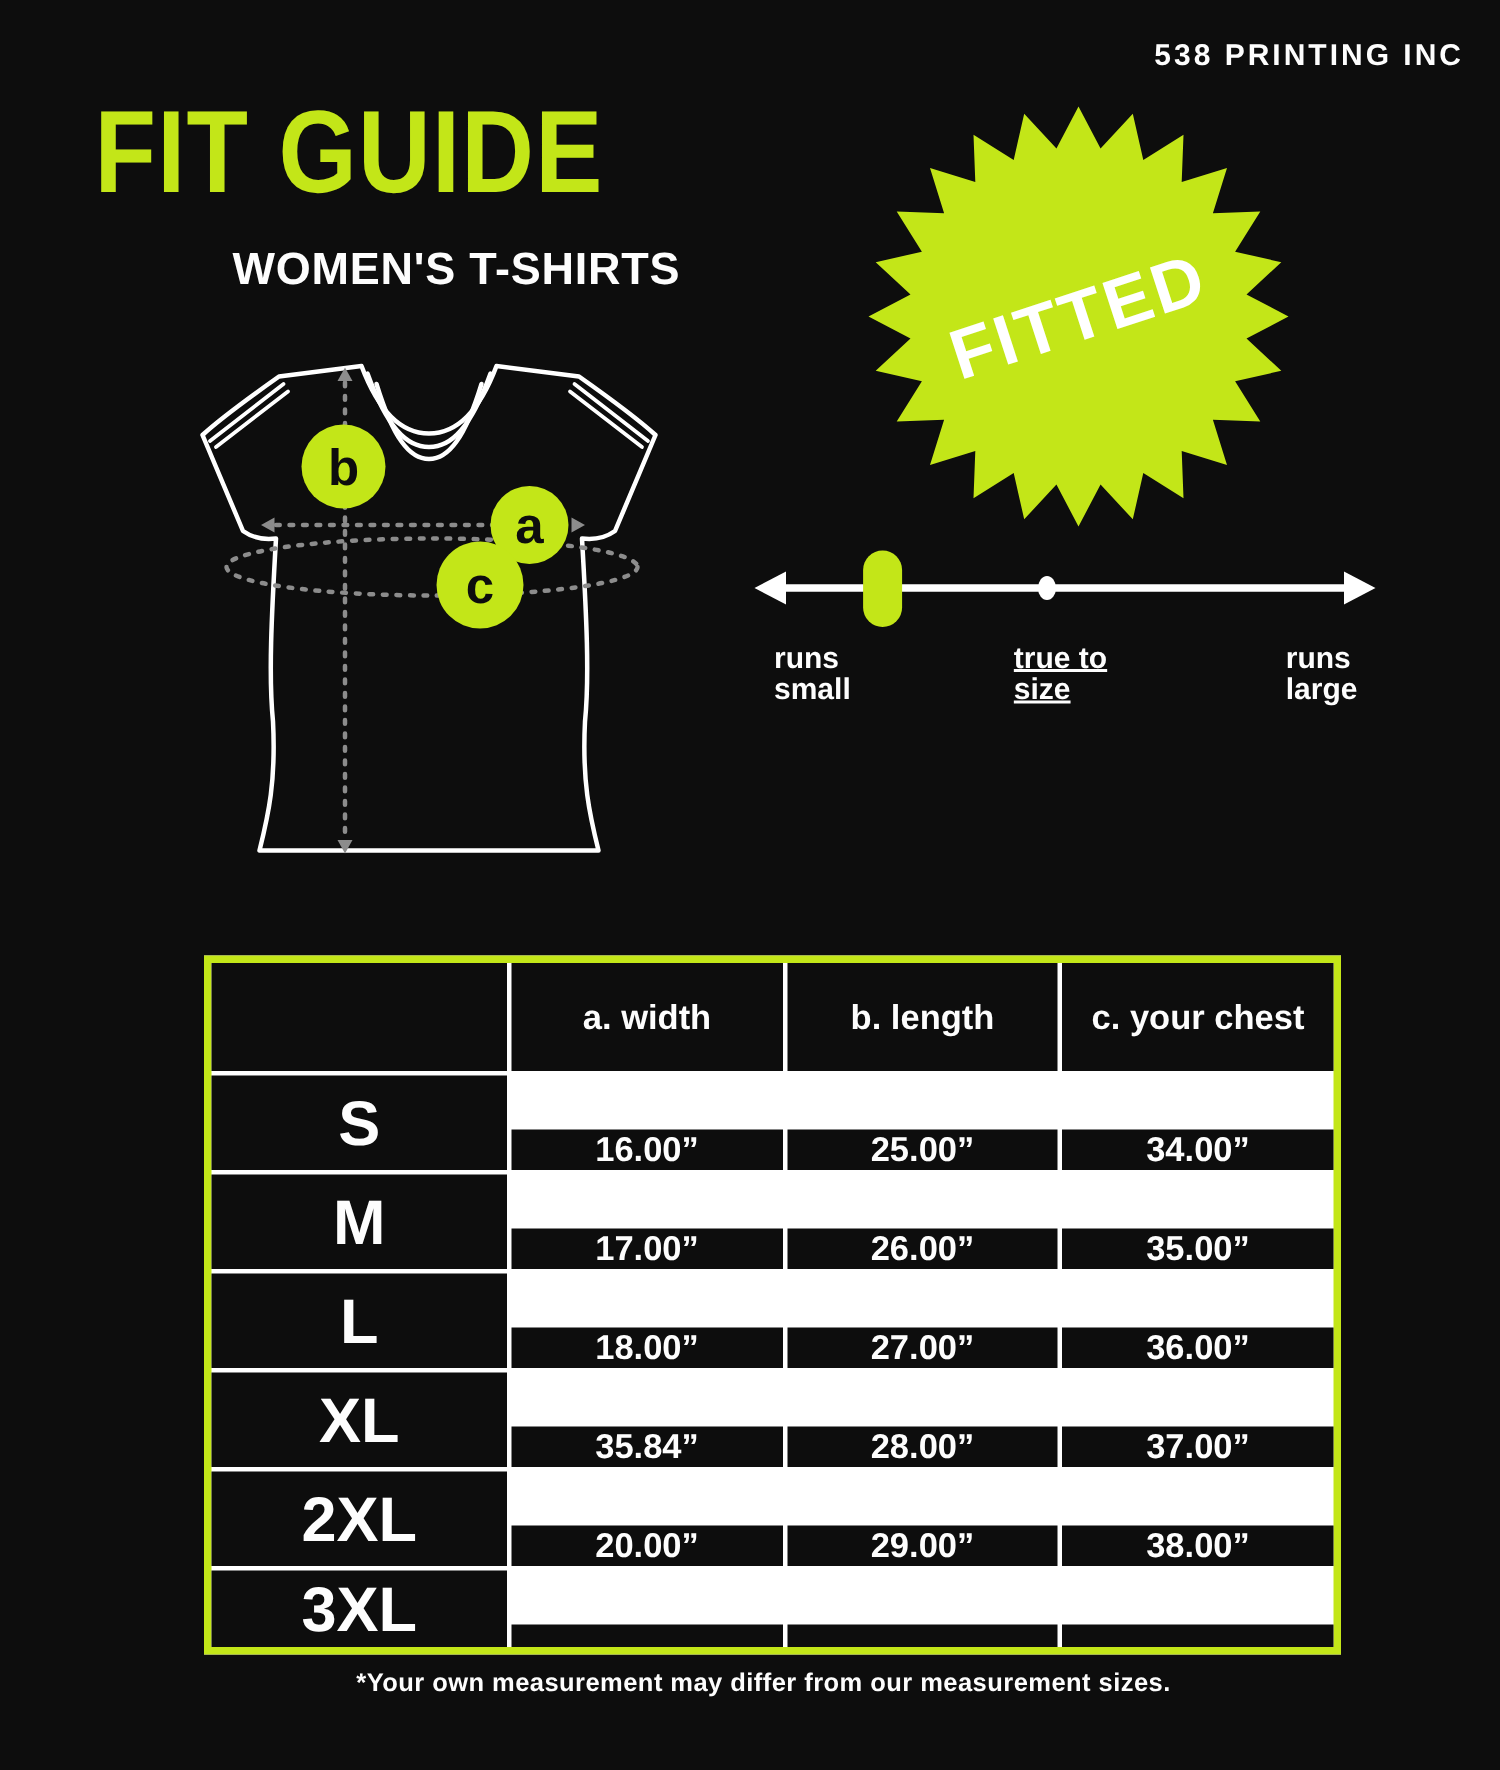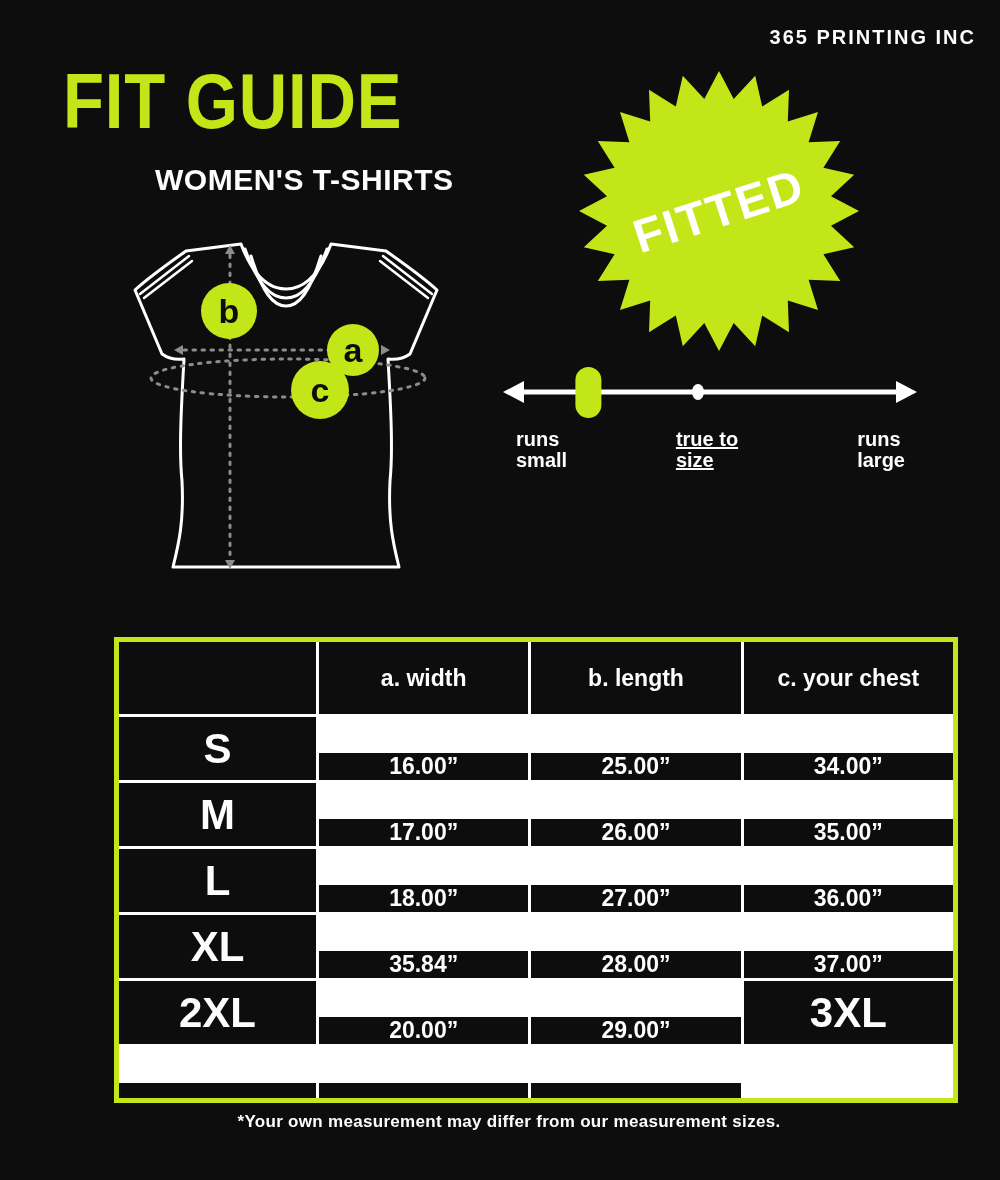--- a/index.html
+++ b/index.html
@@ -36,21 +36,21 @@
   .scale-wrap{position:absolute;left:500px;top:345px;width:420px;height:100px;}
   .scale-label{
     position:absolute;top:429px;font-size:20px;line-height:21px;color:var(--text);
     text-align:left;white-space:nowrap;
   }
   .scale-label.left{left:516px;}
   .scale-label.center{left:707px;transform:translateX(-50%);text-decoration:underline;}
   .scale-label.right{right:95px;}
   
   .size-table{
-    position:absolute;left:114px;top:637px;width:844px;height:466px;
+    position:absolute;left:136px;top:637px;width:758px;height:466px;
     box-sizing:border-box;border:5px solid var(--accent);background:#fff;
     display:grid;grid-template-columns:197px repeat(3,1fr);
     grid-template-rows:72px repeat(6,1fr);gap:3px;
   }
   .cell{
     background:var(--bg);display:flex;align-items:center;justify-content:center;
     color:var(--text);
   }
   .cell.hdr{font-size:23px;}
   .cell.size{font-size:42px;}
@@ -58,21 +58,21 @@
   .footnote{
     position:absolute;left:130px;top:1112px;width:758px;text-align:center;
     font-size:17px;letter-spacing:.3px;color:var(--text);
   }
 </style>
 </head>
 <body>
 
 <div id="page">
 
-  <div class="brand">365 PRINTING INC</div>
+  <div class="brand">538 PRINTING INC</div>
   <div class="title">FIT GUIDE</div>
   <div class="subtitle">WOMEN'S T-SHIRTS</div>
 
   <div class="shirt-wrap">
     <svg width="314" height="332" viewBox="0 0 314 332">
       <g fill="none" stroke="#fff" stroke-width="3" stroke-linecap="round" stroke-linejoin="round">
 
         <path d="M112 3 L57 10 C40 22,18 38,6 49 L33 113 C40 118,47 119,55 118
                  C52 170,50 210,53 240 C55 280,50 302,44 326
                  L270 326 C264 302,259 280,261 240 C264 210,262 170,259 118
@@ -162,20 +162,21 @@
     <div class="cell val">36.00”</div>
 
     <div class="cell size">XL</div>
     <div class="cell val">35.84”</div>
     <div class="cell val">28.00”</div>
     <div class="cell val">37.00”</div>
 
     <div class="cell size">2XL</div>
     <div class="cell val">20.00”</div>
     <div class="cell val">29.00”</div>
+    <div class="cell val">38.00”</div>
 
     <div class="cell size">3XL</div>
     <div class="cell val"></div>
     <div class="cell val"></div>
     <div class="cell val"></div>
   </div>
 
   <div class="footnote">*Your own measurement may differ from our measurement sizes.</div>
 
 </div>

